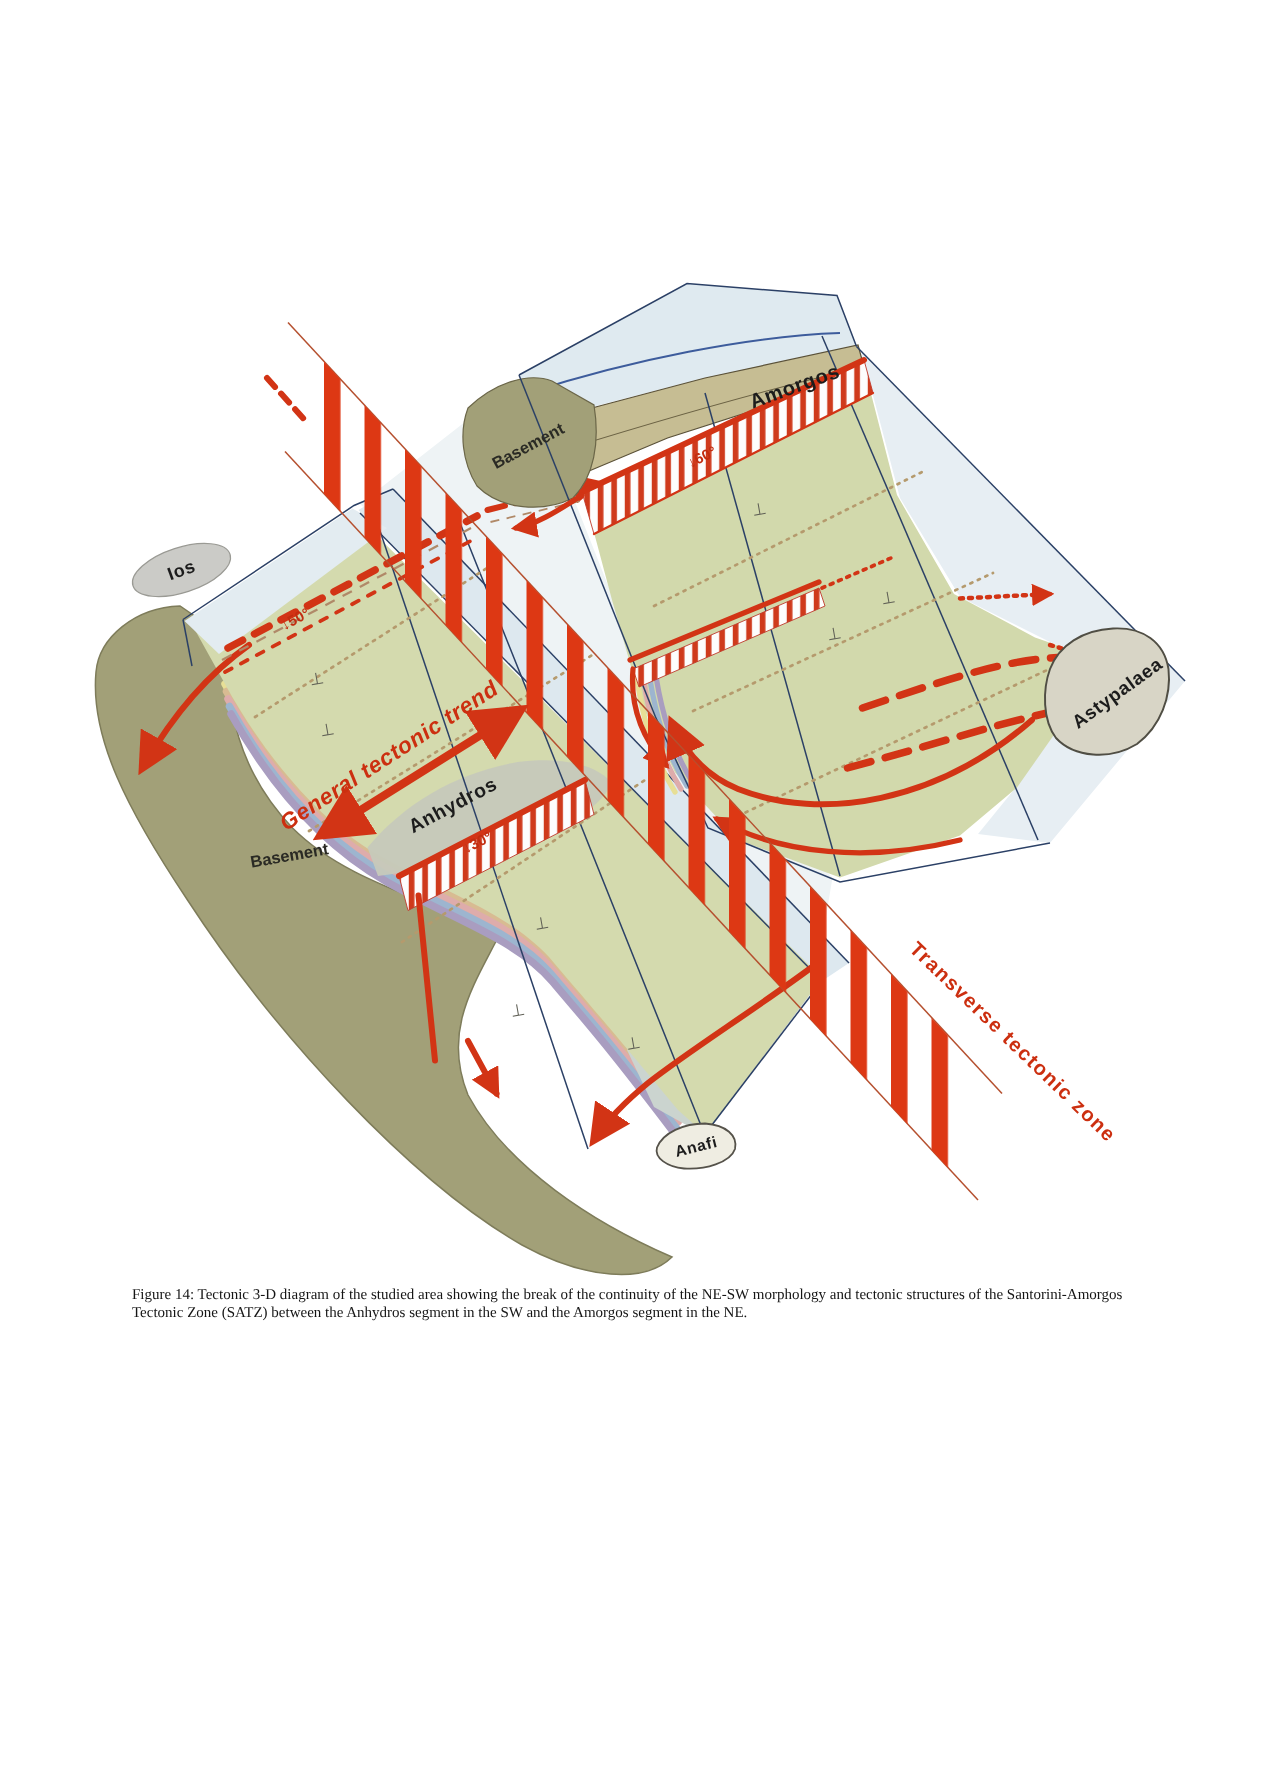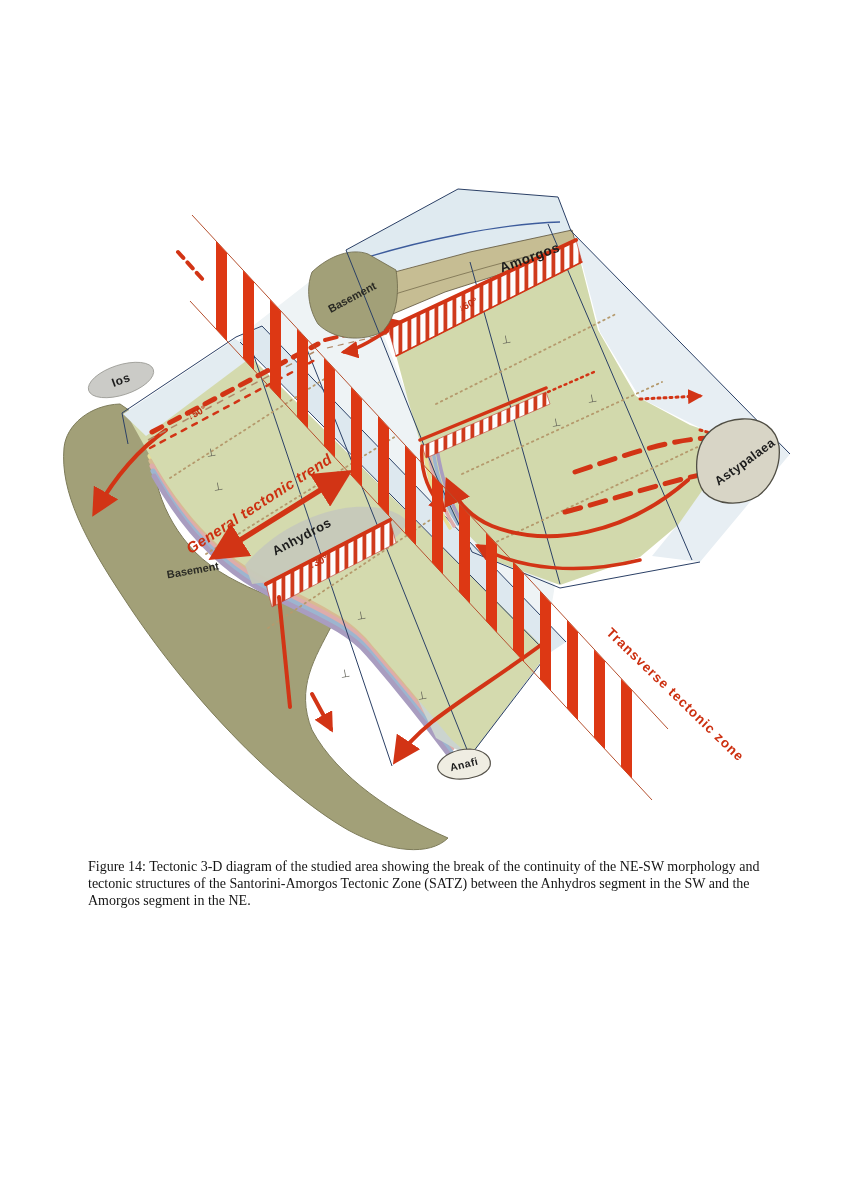--- a/index.html
+++ b/index.html
@@ -1,20 +1,20 @@
 <!DOCTYPE html>
 <html><head>
 <meta charset="utf-8">
 <style>
   html,body{margin:0;padding:0;background:#ffffff;}
   .page{position:relative;width:842px;height:1191px;background:#ffffff;overflow:hidden;
         font-family:"Liberation Sans",sans-serif;}
   .fig-svg{position:absolute;left:0;top:0;}
   .caption{position:absolute;left:88px;top:858px;width:684px;
-           font-family:"Liberation Serif",serif;font-size:14px;line-height:1.22;
+           font-family:"Liberation Serif",serif;font-size:10px;line-height:1.22;
            color:#151515;text-align:left;}
   text{font-family:"Liberation Sans",sans-serif;}
   .lbl-black{fill:#1c1c1c;font-weight:bold;letter-spacing:.5px;}
   .lbl-red{fill:#cc2f10;font-weight:bold;}
   .dip{fill:#c22d10;font-weight:bold;font-size:10px;}
   .bedding{fill:#5f5f55;font-size:11px;}
   .dotted-tan{stroke:#b59a6d;stroke-width:1.8;stroke-dasharray:1.5 4;fill:none;stroke-linecap:round;}
   .boxline{stroke:#2b4066;stroke-width:1;fill:none;}
   .fault{stroke:#d23415;fill:none;stroke-linecap:round;}
 </style>

